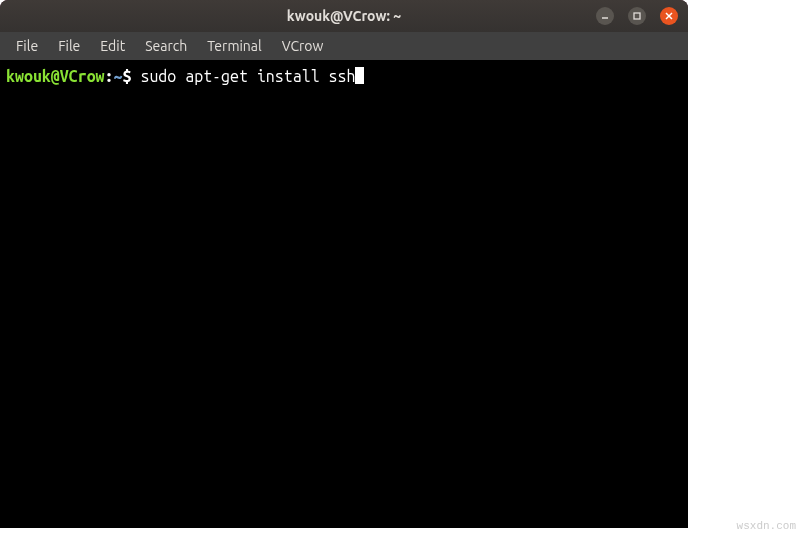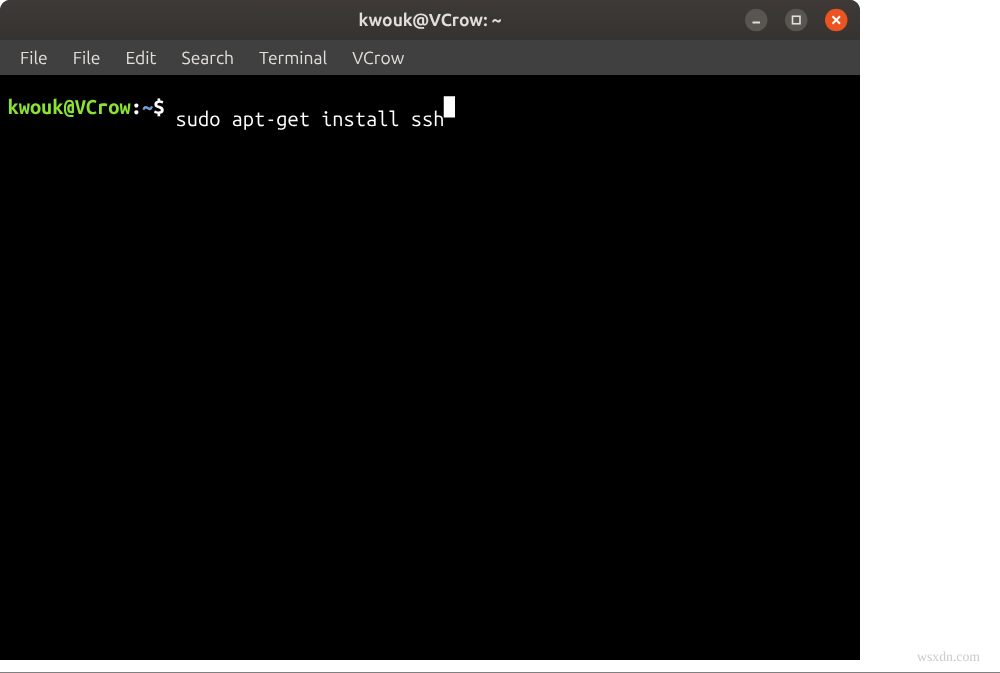--- a/index.html
+++ b/index.html
@@ -106,37 +106,36 @@
       color: #729fcf;
       font-weight: bold;
     }
     .prompt-dollar {
       color: #ffffff;
       font-weight: bold;
     }
     .command-text {
       color: #ffffff;
       white-space: pre;
-      margin-top: 20px;
     }
     .cursor-block {
       display: inline-block;
       width: 9px;
       height: 17px;
       background: #ffffff;
       vertical-align: text-bottom;
       margin-bottom: 1px;
     }
     .watermark {
       position: absolute;
       bottom: 6px;
-      right: 16px;
+      right: 4px;
       font-size: 11px;
       color: #ccc;
-      font-family: Liberation Serif, serif;
+      font-family: Liberation Mono, monospace;
     }
   </style>
 </head>
 <body>
 
 <div class="window">
 
   <div class="title-bar">
     <div class="title-text">kwouk@VCrow: ~</div>
     <div class="window-controls">

